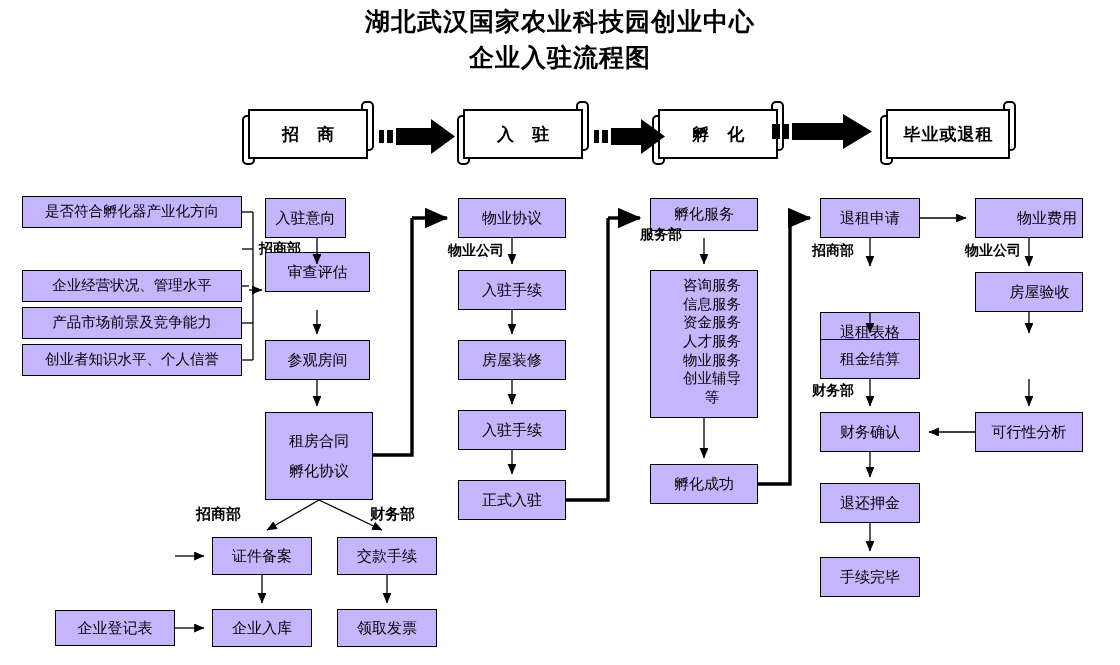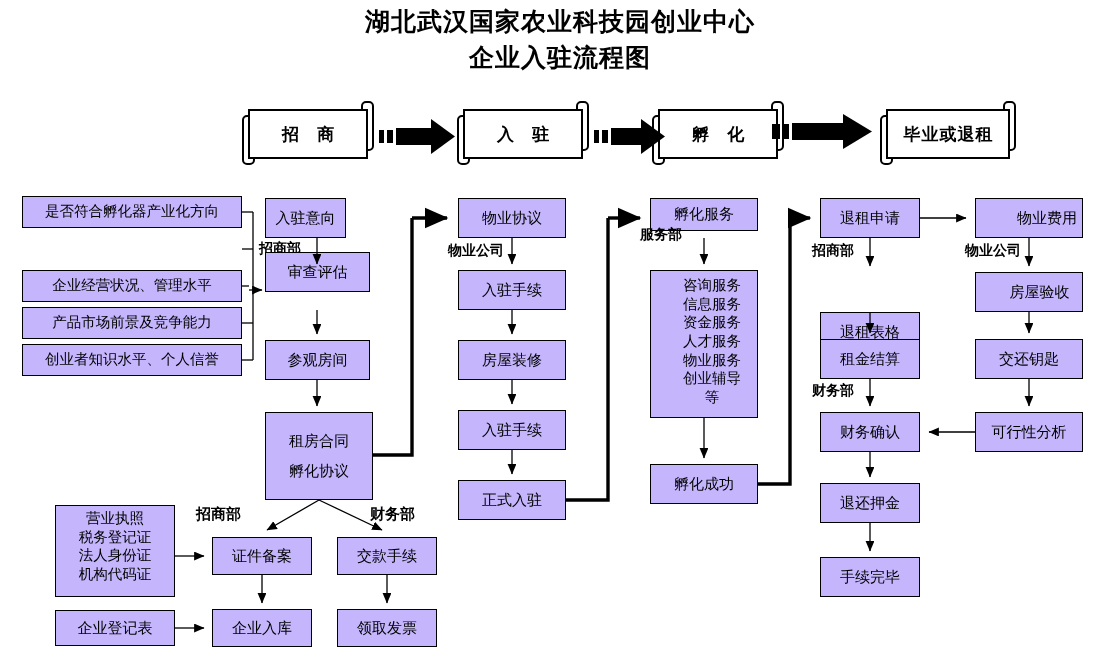--- a/index.html
+++ b/index.html
@@ -161,33 +161,24 @@
     <span class="ln">手续完毕</span>
     </div>
 
   <div class="node" style="left:975px;top:198px;width:108px;height:40px;padding-left:36px;">
     <span class="ln">物业费用</span>
     </div>
   <div class="dept" style="left:965px;top:242px;">物业公司</div>
   <div class="node" style="left:975px;top:272px;width:108px;height:40px;padding-left:21px;">
     <span class="ln">房屋验收</span>
     </div>
-  <div class="node" style="left:975px;top:339px;width:108px;height:40px;">
-    <span class="ln">交还钥匙</span>
-    </div>
   <div class="node" style="left:975px;top:412px;width:108px;height:40px;">
     <span class="ln">可行性分析</span>
     </div>
 
-  <div class="node list" style="left:55px;top:505px;width:120px;height:92px;line-height:1.28;padding-top:3px;">
-    <span class="ln">营业执照</span>
-    <span class="ln">税务登记证</span>
-    <span class="ln">法人身份证</span>
-    <span class="ln">机构代码证</span>
-  </div>
   <div class="node" style="left:55px;top:610px;width:120px;height:36px;">
     <span class="ln">企业登记表</span>
     </div>
 
   <div class="dept" style="left:196px;top:505px;font-size:15px;">招商部</div>
   <div class="dept" style="left:370px;top:505px;font-size:15px;">财务部</div>
 
   <div class="node" style="left:212px;top:537px;width:100px;height:38px;">
     <span class="ln">证件备案</span>
     </div>

